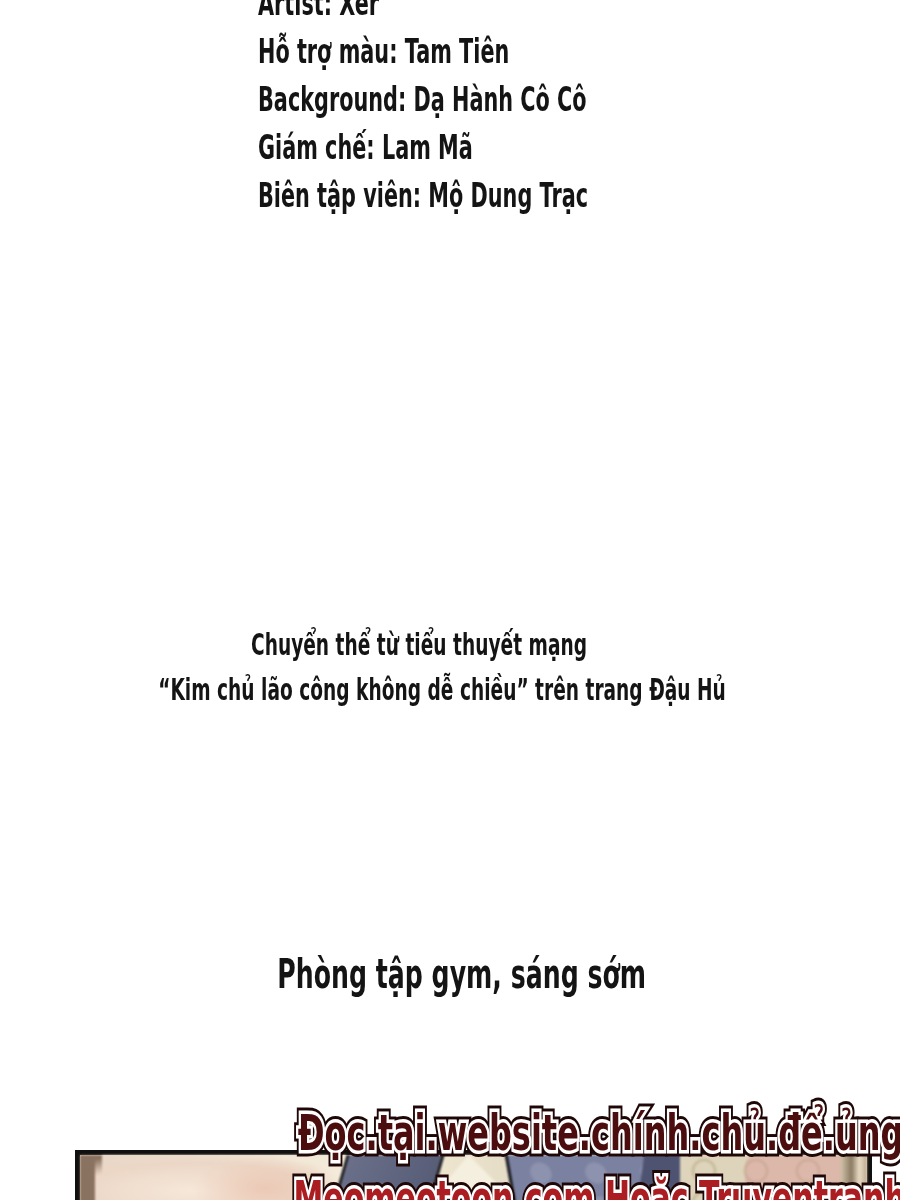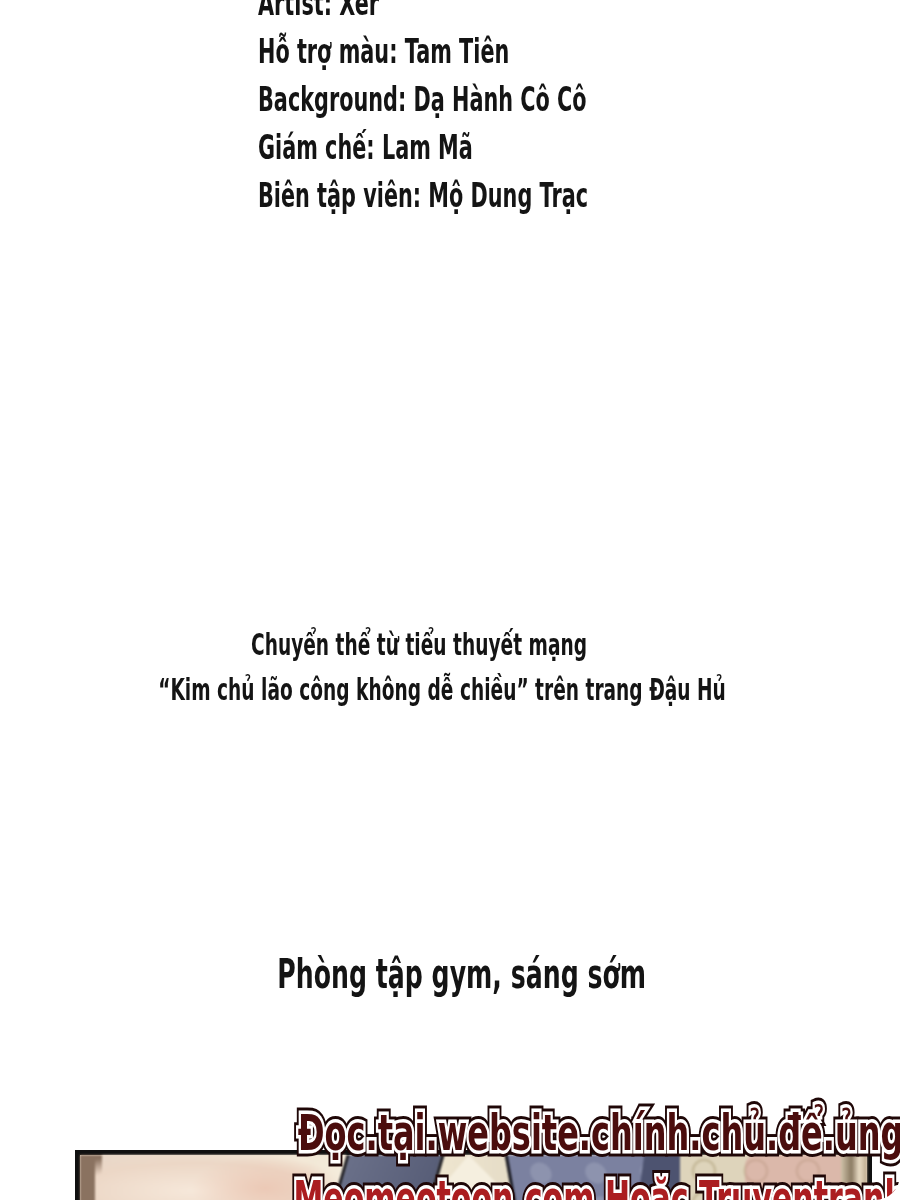--- a/index.html
+++ b/index.html
@@ -1,19 +1,19 @@
 <!DOCTYPE html>
 <html><head>
 <meta charset="utf-8">
 <style>
   html,body{margin:0;padding:0;background:#ffffff;}
   .canvas{
     position:relative;width:900px;height:1200px;overflow:hidden;
     background:#ffffff;color:#141414;
-    font-family:"DejaVu Sans",sans-serif;font-weight:bold;border-radius:25px;
+    font-family:"DejaVu Sans",sans-serif;font-weight:bold;
   }
   
   .credits{position:absolute;left:258px;top:-20px;z-index:3;}
   .credits .line{
     white-space:nowrap;font-size:33px;line-height:48px;
     transform:scaleX(.63);transform-origin:left center;
   }
   
   .row{position:absolute;width:900px;text-align:center;white-space:nowrap;z-index:3;}
   .row .sq{display:inline-block;transform-origin:center;}

